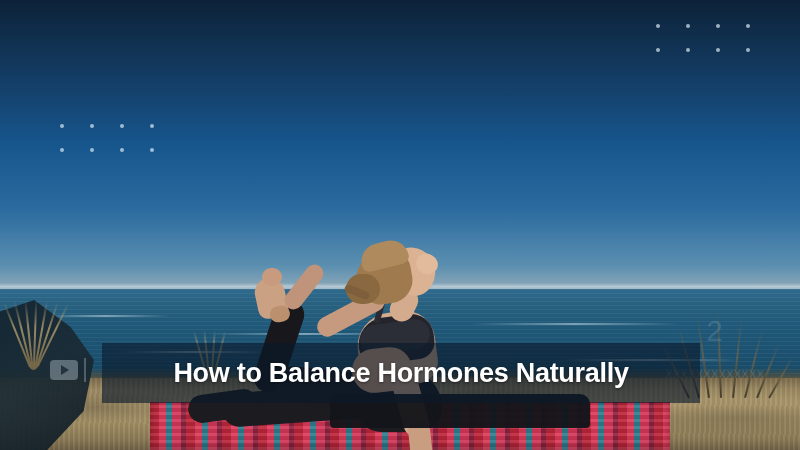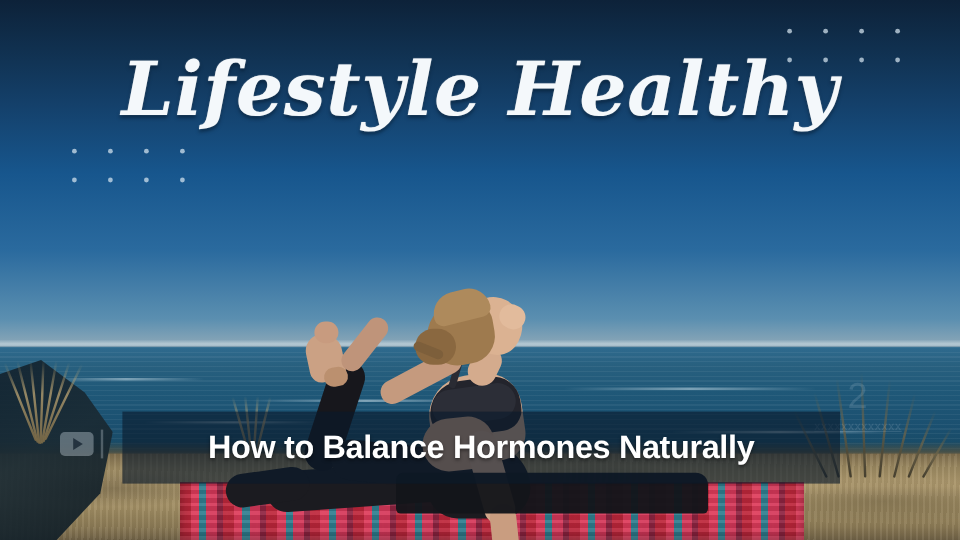--- a/index.html
+++ b/index.html
@@ -206,21 +206,21 @@
   
   .watermark {
     position:absolute; right:30px; top:316px;
     width:110px; text-align:center;
     color:rgba(235,243,250,.13);
     font-family:"Liberation Sans", sans-serif;
     line-height:1;
     user-select:none;
   }
   .wm-count { font-size:30px; font-weight:400; letter-spacing:1px; }
-  .wm-sub   { font-size:10px; letter-spacing:.6px; margin-top:5px; white-space:nowrap;text-decoration:underline; }
+  .wm-sub   { font-size:14px; letter-spacing:.6px; margin-top:20px; white-space:nowrap; }
   .wm-label { font-size:19px; letter-spacing:.5px; margin-top:2px; }
 
   
   .play-badge {
     position:absolute; left:50px; top:360px;
     width:28px; height:20px; border-radius:4px;
     background:rgba(222,232,240,.35);
     display:flex; align-items:center; justify-content:center;
   }
   .play-badge i {
@@ -357,20 +357,19 @@
   <div class="watermark">
     <div class="wm-count">2</div>
     <div class="wm-sub">xxxxxxxxxxxxx</div>
   </div>
 
   <div class="play-badge">
       <i></i>
     </div>
   <div class="play-bar"></div>
 
-  <div class="script-title">Lifestyle Healthy</div>
 
 
   <div class="headline-bar">
     <div class="headline-text">How to Balance Hormones Naturally</div>
   </div>
 
 </div>
 
 </body></html>

